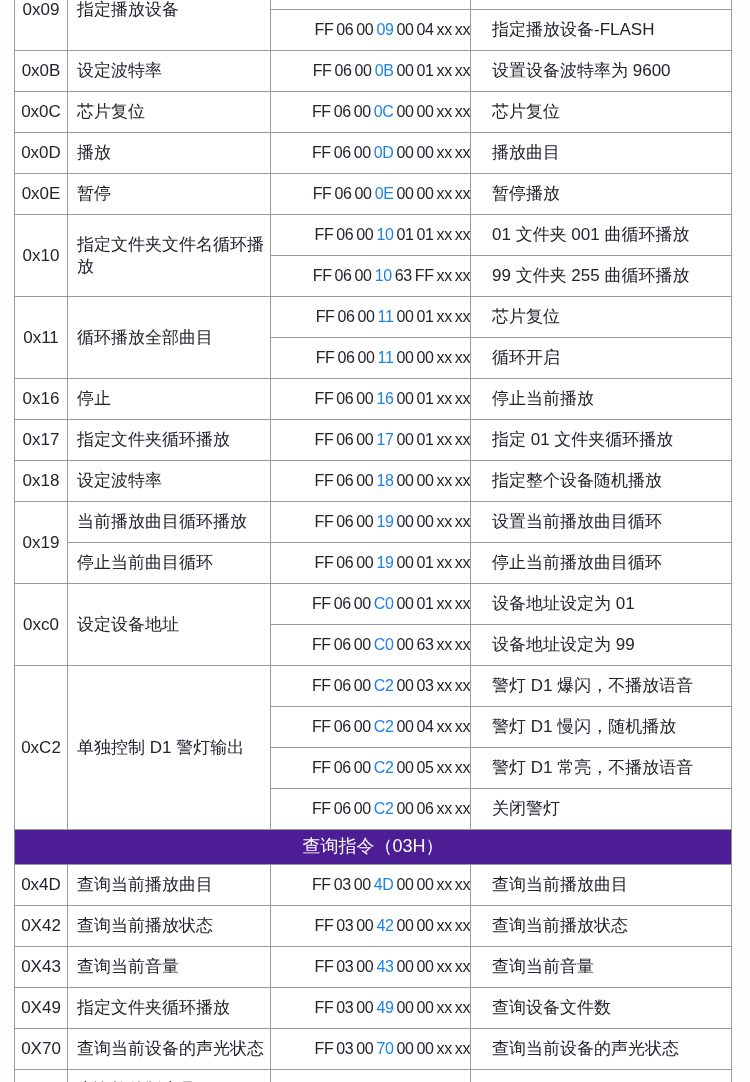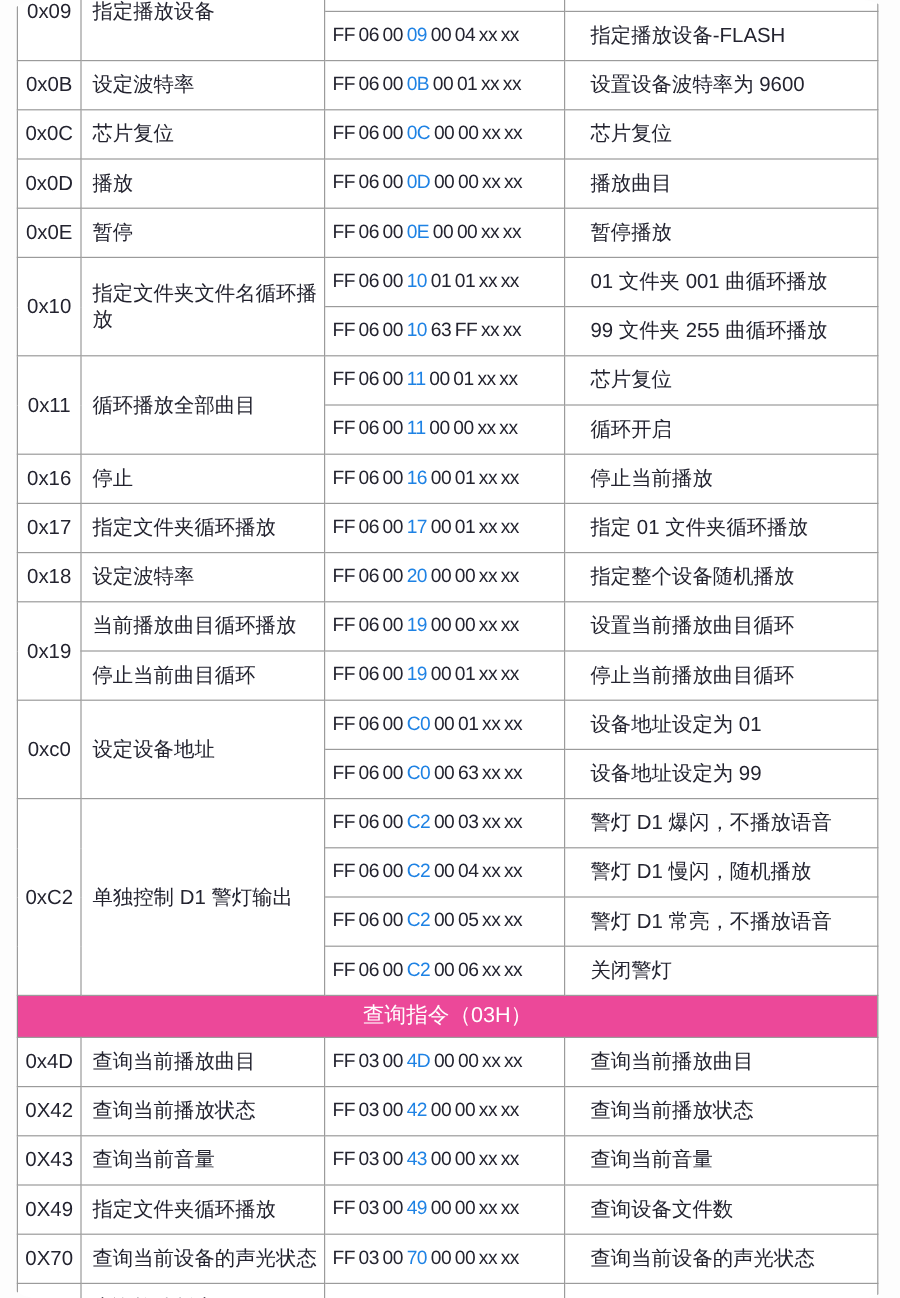--- a/index.html
+++ b/index.html
@@ -2,21 +2,21 @@
 <html><head>
 <meta charset="utf-8">
 <style>
   html,body{margin:0;padding:0;}
   body{
     width:750px;height:1082px;overflow:hidden;
     background:#fdfdfd;
     font-family:"Liberation Sans","DejaVu Sans",sans-serif;
     -webkit-font-smoothing:antialiased;
   }
-  .stage{position:relative;width:750px;height:1082px;overflow:hidden;border-radius:32px;}
+  .stage{position:relative;width:750px;height:1082px;overflow:hidden;}
   table.cmd{
     position:absolute;left:14px;top:-32px;
     width:717px;
     border-collapse:collapse;table-layout:fixed;
     background:#ffffff;
     border:1px solid #8a8a8a;
   }
   td{
     border:1px solid #9b9b9b;
     vertical-align:middle;
@@ -28,25 +28,26 @@
     overflow:hidden;
   }
   td.code-cell{text-align:center;padding:0 2px;}
   td.desc-cell{padding:2px 4px 2px 9px;}
   td.cmd-cell{
     padding-left:6px;
     white-space:nowrap;
     font-size:16px;
     letter-spacing:-0.4px;
     word-spacing:-1px;
+    text-align:right;
   }
   td.result-cell{padding:2px 4px 2px 21px;}
   .hexcode{color:#1e82e4;}
   tr.band-row td{
-    background:#ec4899;
+    background:#4c1d95;
     color:#ffffff;
     text-align:center;
     font-size:18px;
     height:34px;
     border-left:1px solid #8a8a8a;
     border-right:1px solid #8a8a8a;
   }
 </style>
 </head>
 <body>
@@ -122,21 +123,21 @@
         </tr>
         <tr>
           <td class="code-cell" rowspan="1">0x17</td>
           <td class="desc-cell" rowspan="1">指定文件夹循环播放</td>
           <td class="cmd-cell"><span>FF 06 00 </span><span class="hexcode">17</span><span> 00 01 xx xx</span></td>
           <td class="result-cell">指定 01 文件夹循环播放</td>
         </tr>
         <tr>
           <td class="code-cell" rowspan="1">0x18</td>
           <td class="desc-cell" rowspan="1">设定波特率</td>
-          <td class="cmd-cell"><span>FF 06 00 </span><span class="hexcode">20</span><span> 00 00 xx xx</span></td>
+          <td class="cmd-cell"><span>FF 06 00 </span><span class="hexcode">18</span><span> 00 00 xx xx</span></td>
           <td class="result-cell">指定整个设备随机播放</td>
         </tr>
         <tr>
           <td class="code-cell" rowspan="2">0x19</td>
           <td class="desc-cell">当前播放曲目循环播放</td>
           <td class="cmd-cell"><span>FF 06 00 </span><span class="hexcode">19</span><span> 00 00 xx xx</span></td>
           <td class="result-cell">设置当前播放曲目循环</td>
         </tr>
         <tr>
           <td class="desc-cell">停止当前曲目循环</td>

